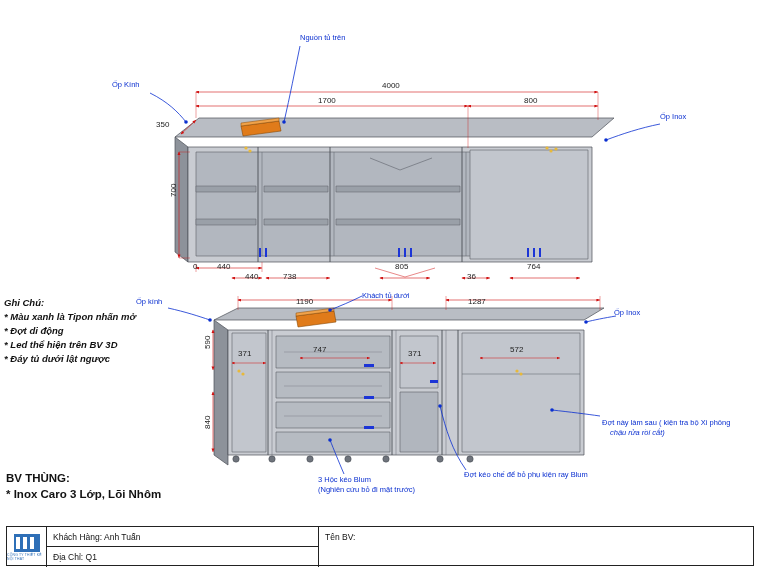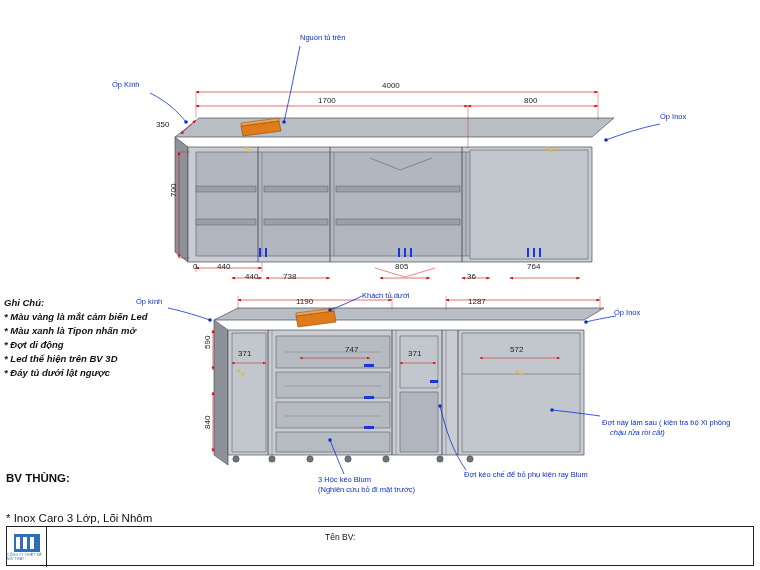--- a/index.html
+++ b/index.html
@@ -15,21 +15,21 @@
   svg.draw{position:absolute;left:0;top:0;width:760px;height:570px;}
 
   .lbl{position:absolute;white-space:nowrap;}
   .dim-dark{font-size:8px;color:#222;}
   .callout{font-size:7.5px;color:#0a2fd0;}
 
   
   .notes{position:absolute;left:4px;top:296px;width:190px;font-style:italic;font-weight:bold;font-size:9.5px;line-height:13px;color:#111;}
   .notes .t{margin:0 0 1px 0;}
   .bv{position:absolute;left:6px;top:470px;font-weight:bold;font-size:11.5px;line-height:16px;color:#111;}
-  .bv .l2{font-weight:normal;margin-top:24px;}
+  .bv .l2{font-weight:bold;}
 
   
   .titleblock{position:absolute;left:6px;top:526px;width:748px;height:40px;border:1px solid #222;box-sizing:border-box;}
   .tb-logo{position:absolute;left:0;top:0;width:40px;height:40px;border-right:1px solid #222;box-sizing:border-box;}
   .tb-c1{position:absolute;left:40px;top:0;width:272px;height:40px;border-right:1px solid #222;box-sizing:border-box;}
   .tb-c2{position:absolute;left:312px;top:0;right:0;height:40px;box-sizing:border-box;}
   .tb-row{height:20px;line-height:20px;font-size:8.5px;padding-left:6px;box-sizing:border-box;}
   .tb-row.top{border-bottom:1px solid #222;}
   .logo-inner{width:100%;height:100%;display:flex;flex-direction:column;align-items:center;justify-content:center;}
   .logo-mark{width:26px;height:18px;background:#2e6fb7;position:relative;}
@@ -233,51 +233,54 @@
 <div class="lbl callout" style="left:136px;top:297px;">Ốp kính</div>
 <div class="lbl callout" style="left:362px;top:291px;">Khách tủ dưới</div>
 <div class="lbl callout" style="left:614px;top:308px;">Ốp Inox</div>
 
 <div class="lbl dim-dark" style="left:296px;top:297px;">1190</div>
 <div class="lbl dim-dark" style="left:468px;top:297px;">1287</div>
 <div class="lbl dim-dark" style="left:203px;top:349px;transform:rotate(-90deg);transform-origin:left top;">590</div>
 <div class="lbl dim-dark" style="left:203px;top:429px;transform:rotate(-90deg);transform-origin:left top;">840</div>
 
 <div class="lbl dim-dark" style="left:238px;top:349px;">371</div>
-<div class="lbl dim-dark" style="left:345px;top:345px;">747</div>
+<div class="lbl dim-dark" style="left:313px;top:345px;">747</div>
 <div class="lbl dim-dark" style="left:408px;top:349px;">371</div>
 <div class="lbl dim-dark" style="left:510px;top:345px;">572</div>
 
 <div class="lbl callout" style="left:318px;top:475px;">3 Hộc kéo Blum</div>
 <div class="lbl callout" style="left:318px;top:485px;">(Nghiên cứu bỏ đi mặt trước)</div>
 <div class="lbl callout" style="left:464px;top:470px;">Đợt kéo chế để bỏ phụ kiện ray Blum</div>
 <div class="lbl callout" style="left:602px;top:418px;">Đợt này làm sau ( kiện tra bộ Xi phông</div>
 <div class="lbl callout" style="left:610px;top:428px;font-style:italic;">chậu rửa rồi cắt)</div>
 
 <div class="notes">
   <div class="t">Ghi Chú:</div>
-  <div class="t">* Màu vàng là mắt cảm biến Led</div>
   <div class="t">* Màu xanh là Tipon nhấn mở</div>
   <div class="t">* Đợt di động</div>
   <div class="t">* Led thể hiện trên BV 3D</div>
   <div class="t">* Đáy tủ dưới lật ngược</div>
 </div>
 
 <div class="bv">
   <div>BV THÙNG:</div>
   <div class="l2">* Inox Caro 3 Lớp, Lõi Nhôm</div>
 </div>
 
 <div class="titleblock">
   <div class="tb-logo">
     <div class="logo-inner">
       <div class="logo-mark">
             <em></em>
           </div>
       <div class="logo-txt">CÔNG TY THIẾT KẾ NỘI THẤT</div>
     </div>
   </div>
+  <div class="tb-c1">
+    <div class="tb-row top">Khách Hàng: Anh Tuấn</div>
+    <div class="tb-row">Địa Chỉ: Q1</div>
+  </div>
   <div class="tb-c2">
     <div class="tb-row">Tên BV:</div>
   </div>
 </div>
 
 </div>
 
 </body></html>

